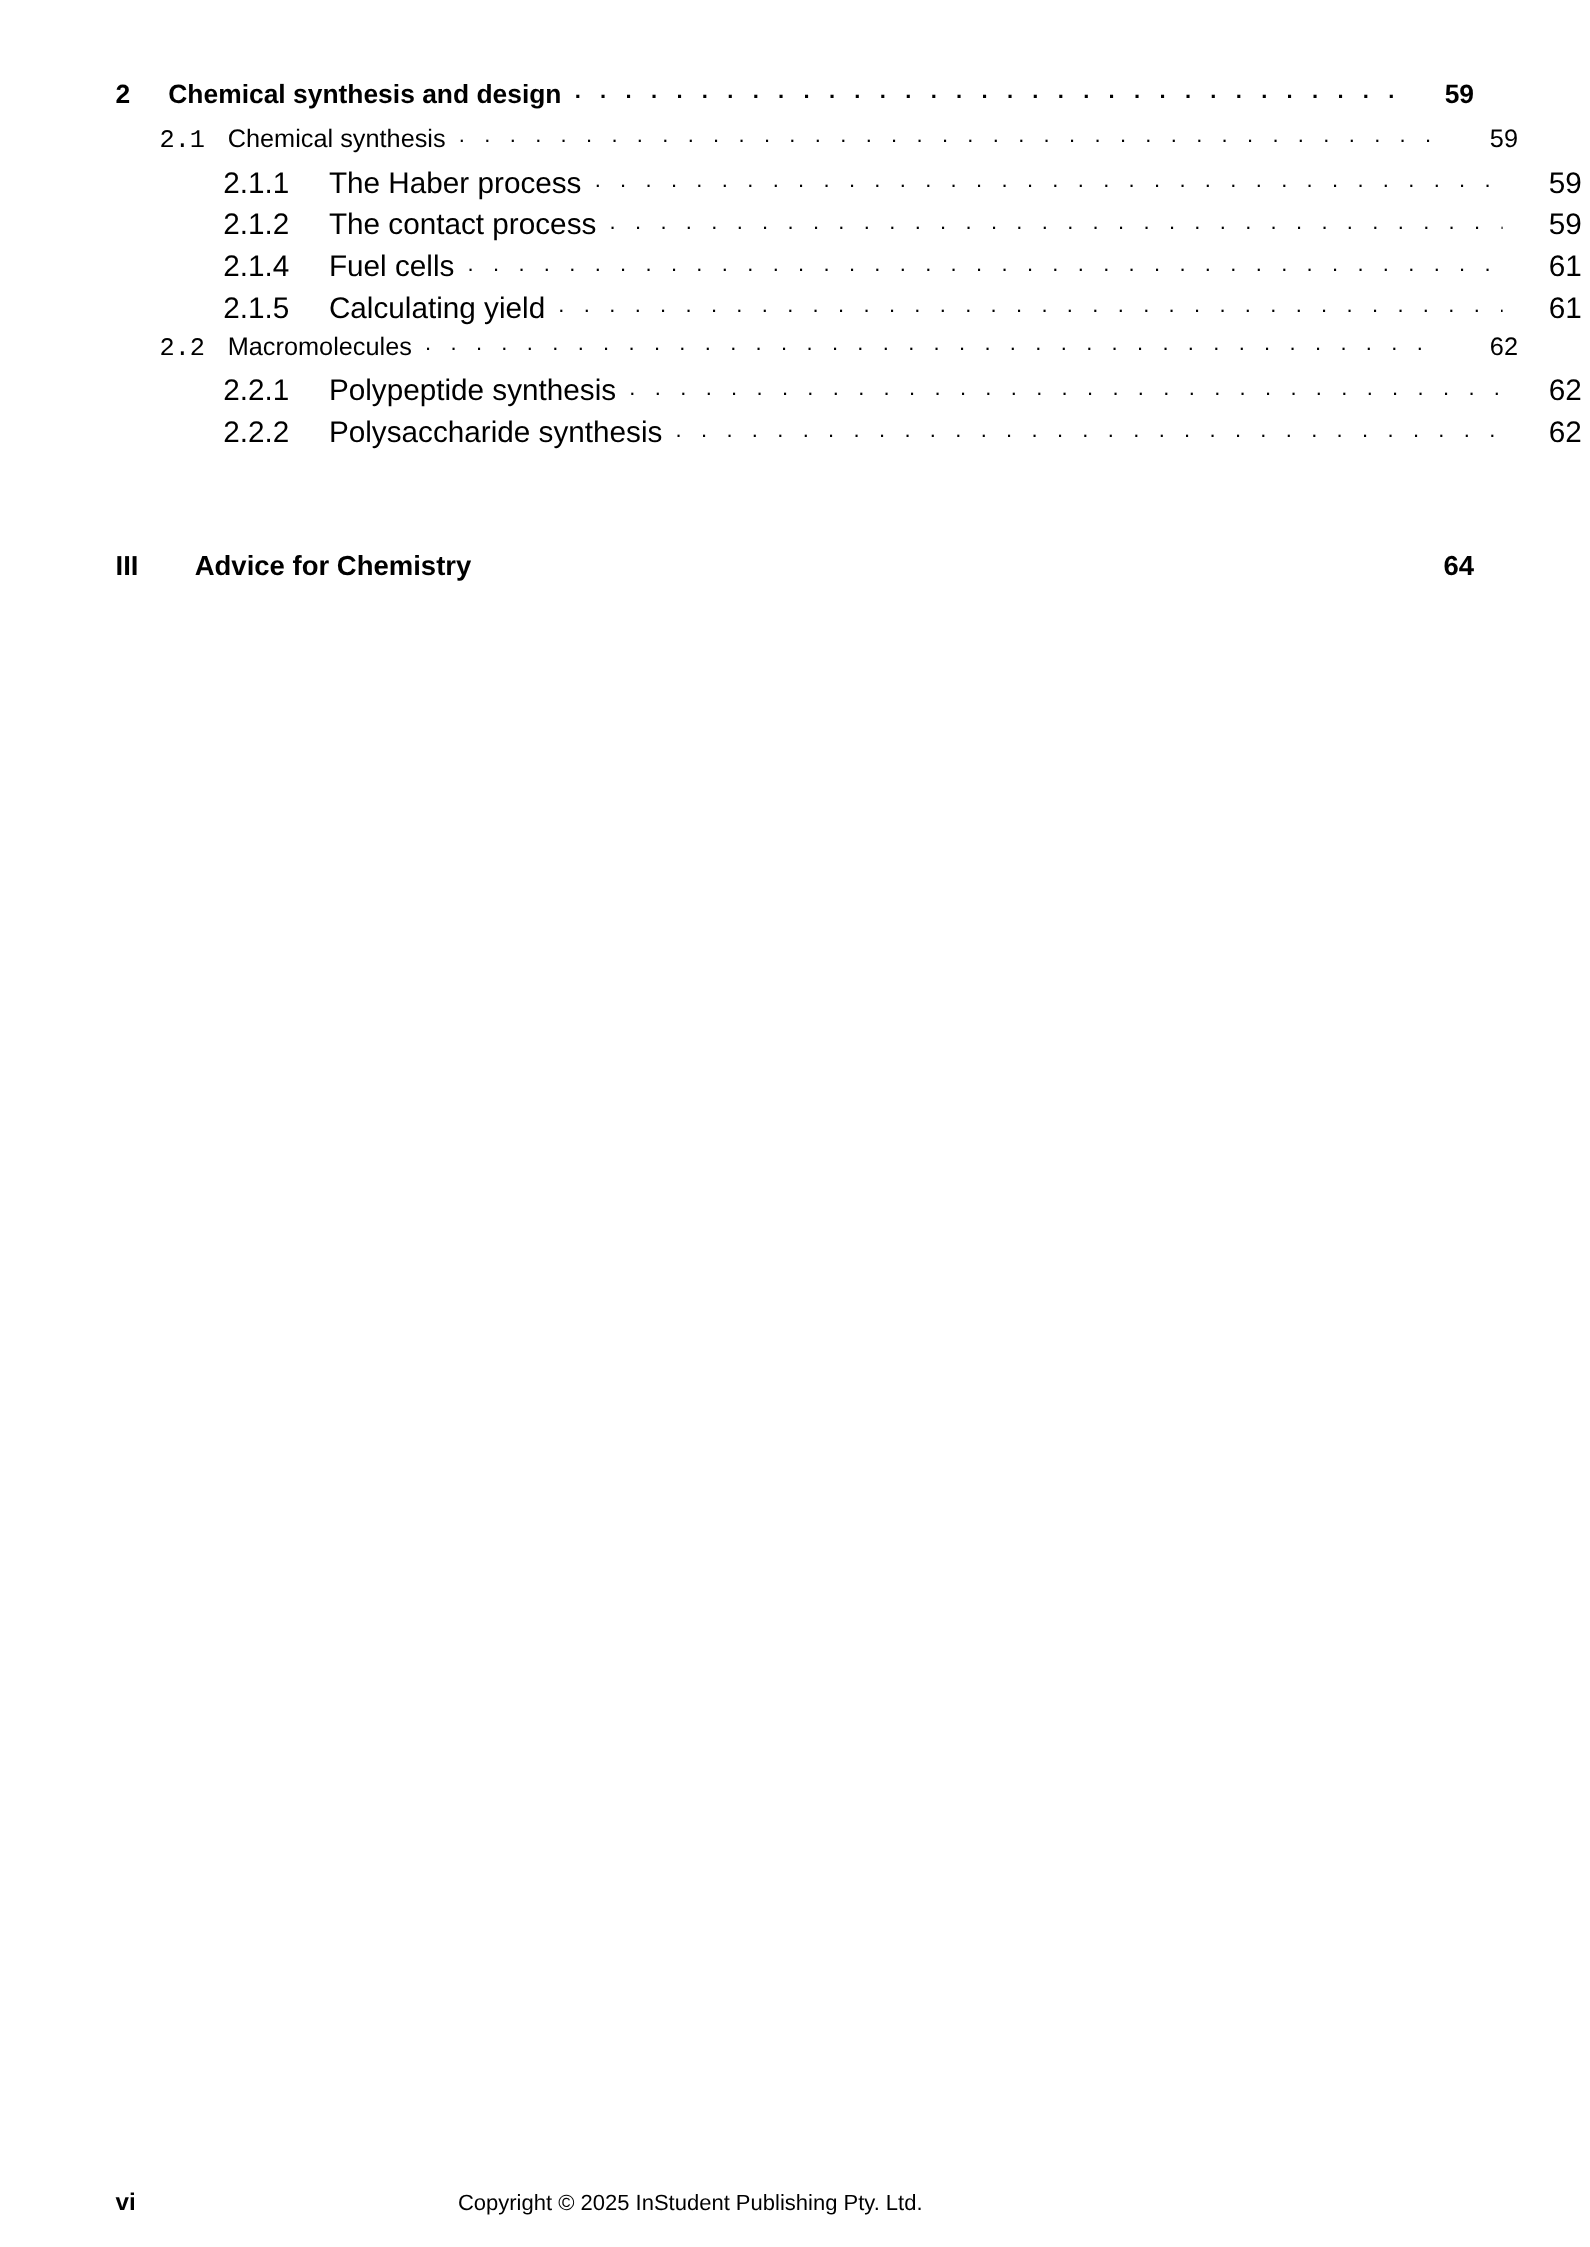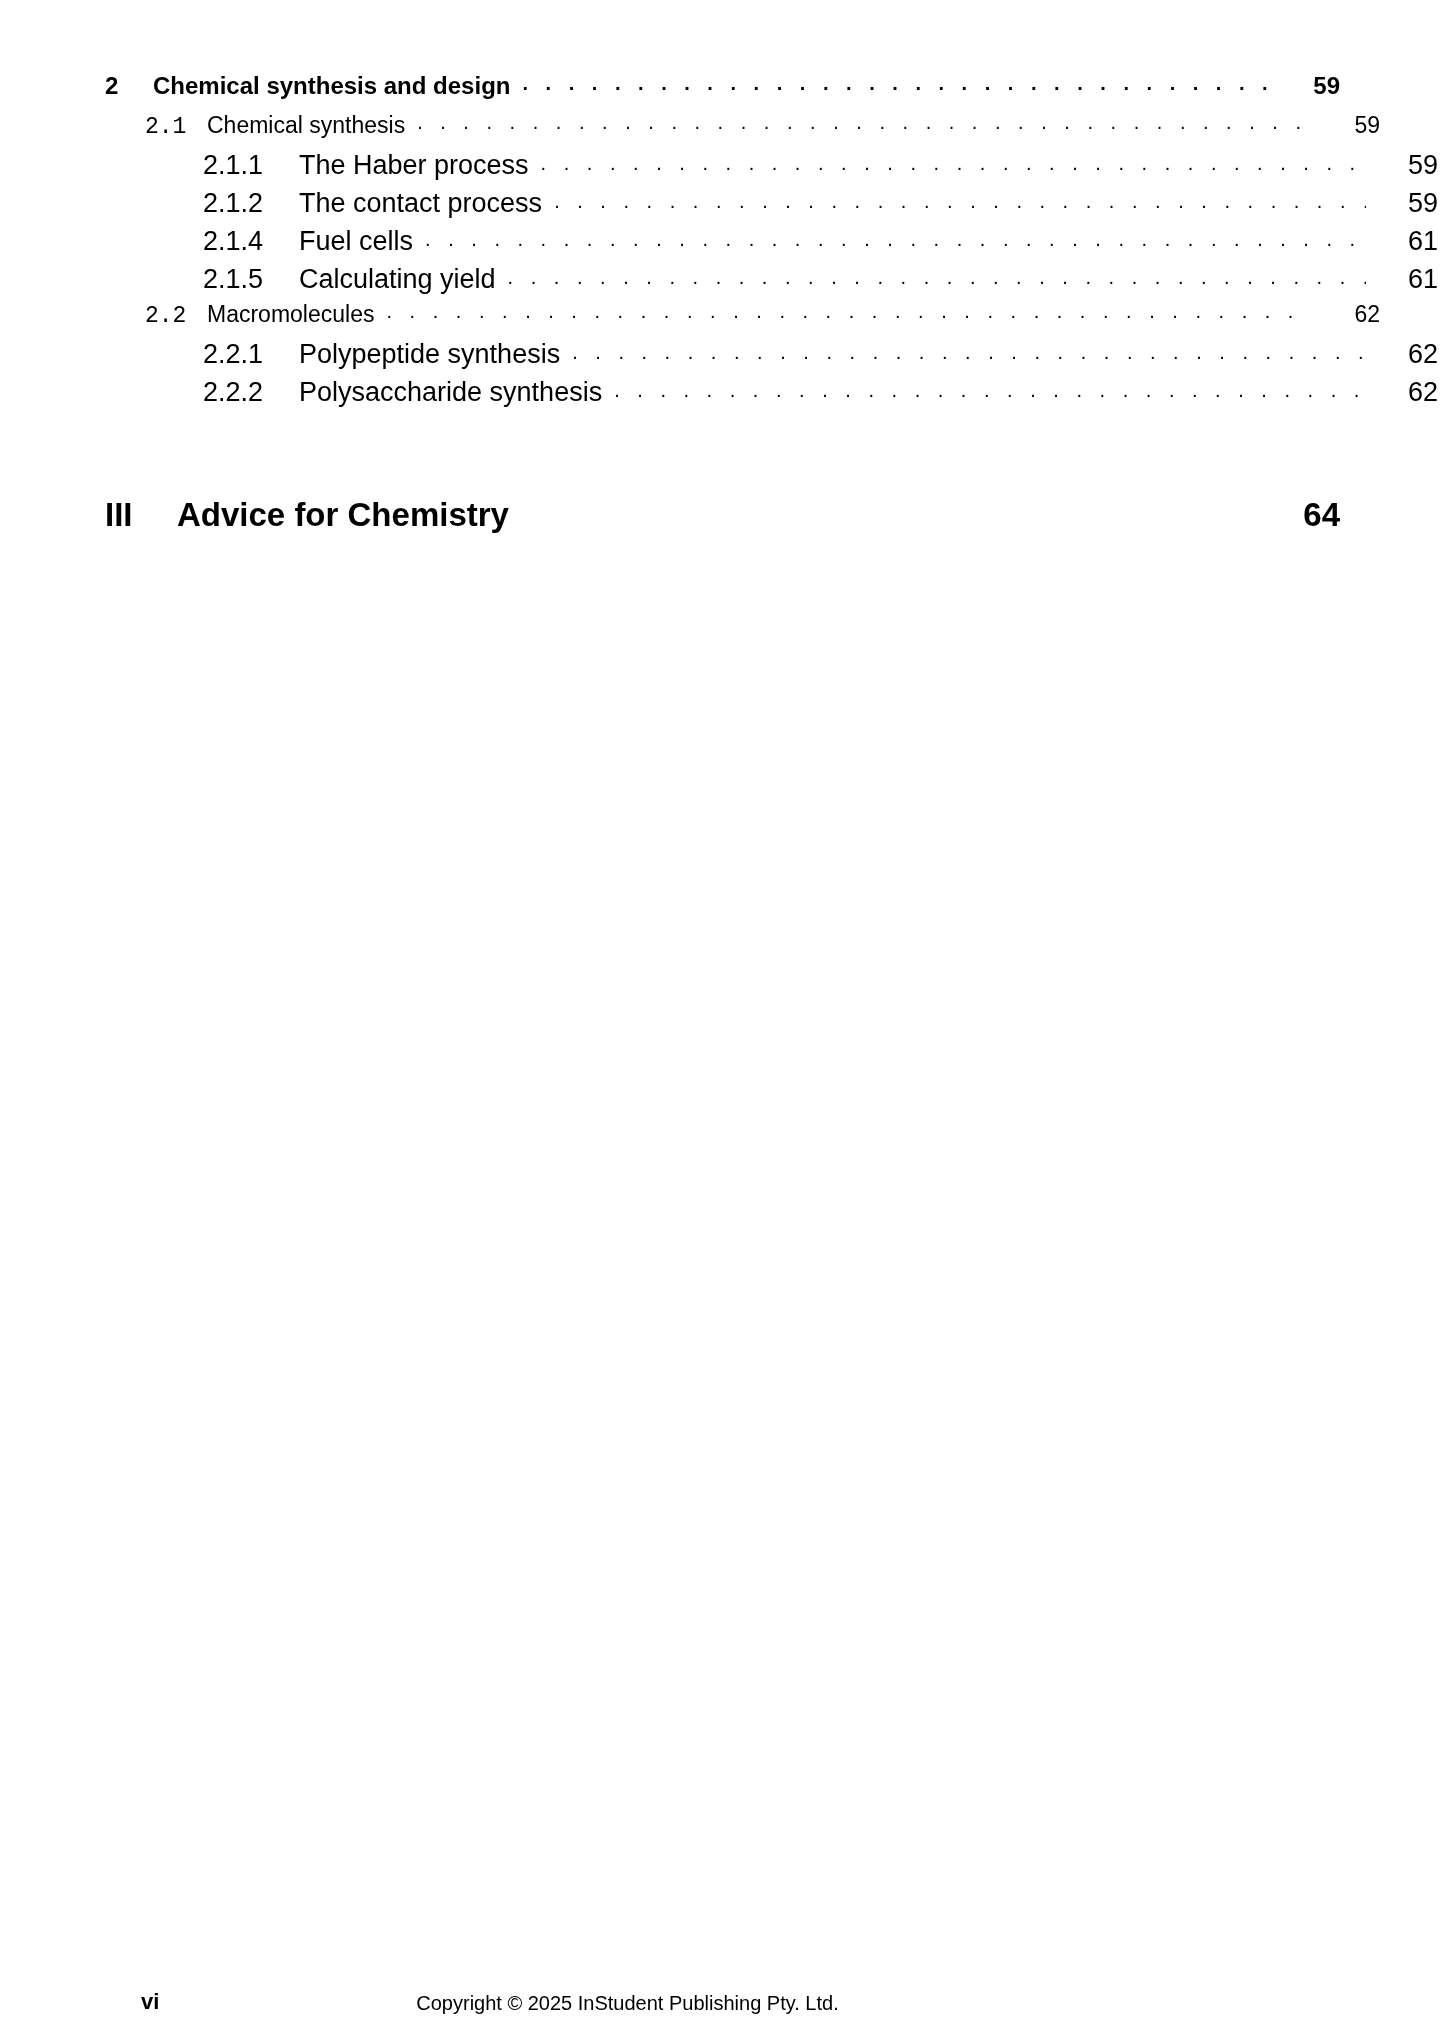--- a/index.html
+++ b/index.html
@@ -101,21 +101,21 @@
 
   
   .part {
     display: flex;
     align-items: baseline;
     width: 1235px;
     position: absolute;
     left: 105px;
     top: 495px;
     font-weight: bold;
-    font-size: 33px;
+    font-size: 25px;
     line-height: 40px;
     white-space: nowrap;
   }
   .part .num   { flex: 0 0 auto; width: 72px; }
   .part .title { flex: 1 1 auto; }
   .part .pg    { flex: 0 0 auto; width: 70px; text-align: right; }
 
   
   .footer {
     position: absolute;
@@ -124,21 +124,20 @@
     top: 1988px;
     height: 30px;
   }
   .footer-folio {
     position: absolute;
     left: 0;
     top: 0;
     font-weight: bold;
     font-size: 22px;
     line-height: 28px;
-    margin-left: 36px;
   }
   .footer-copy {
     position: absolute;
     left: 0;
     right: 0;
     top: 1px;
     text-align: center;
     font-size: 20px;
     line-height: 28px;
     padding-right: 190px;

